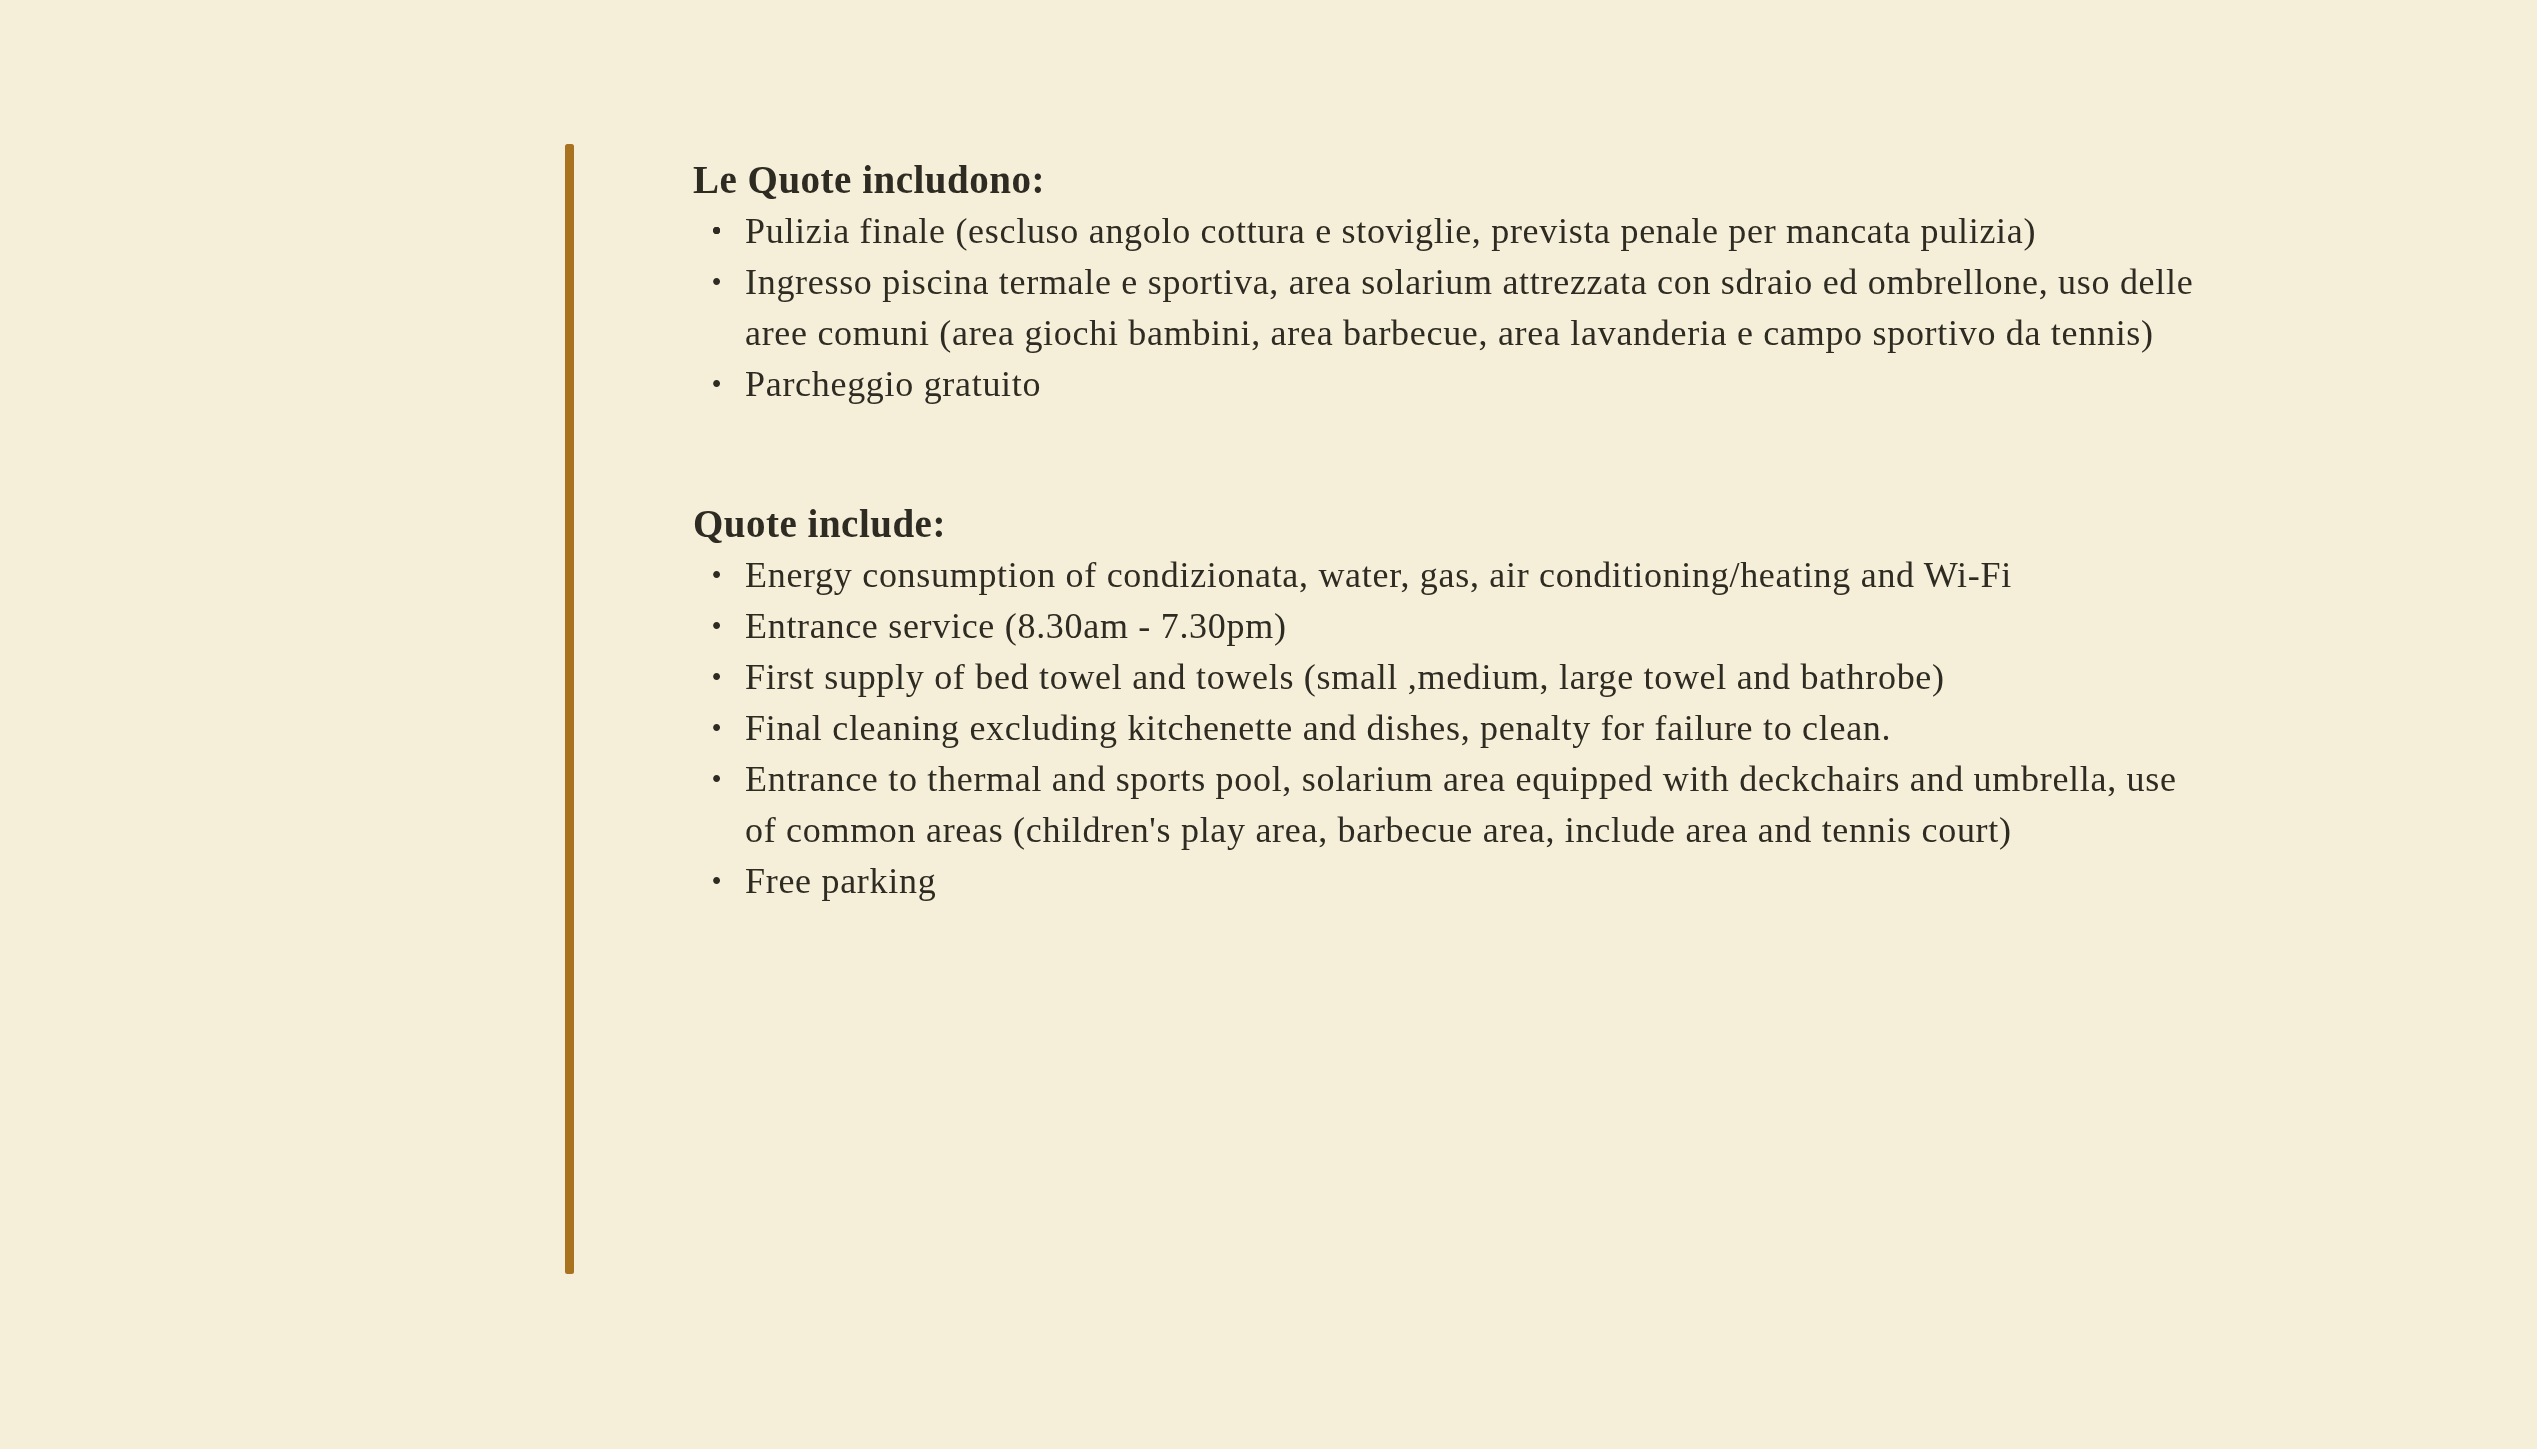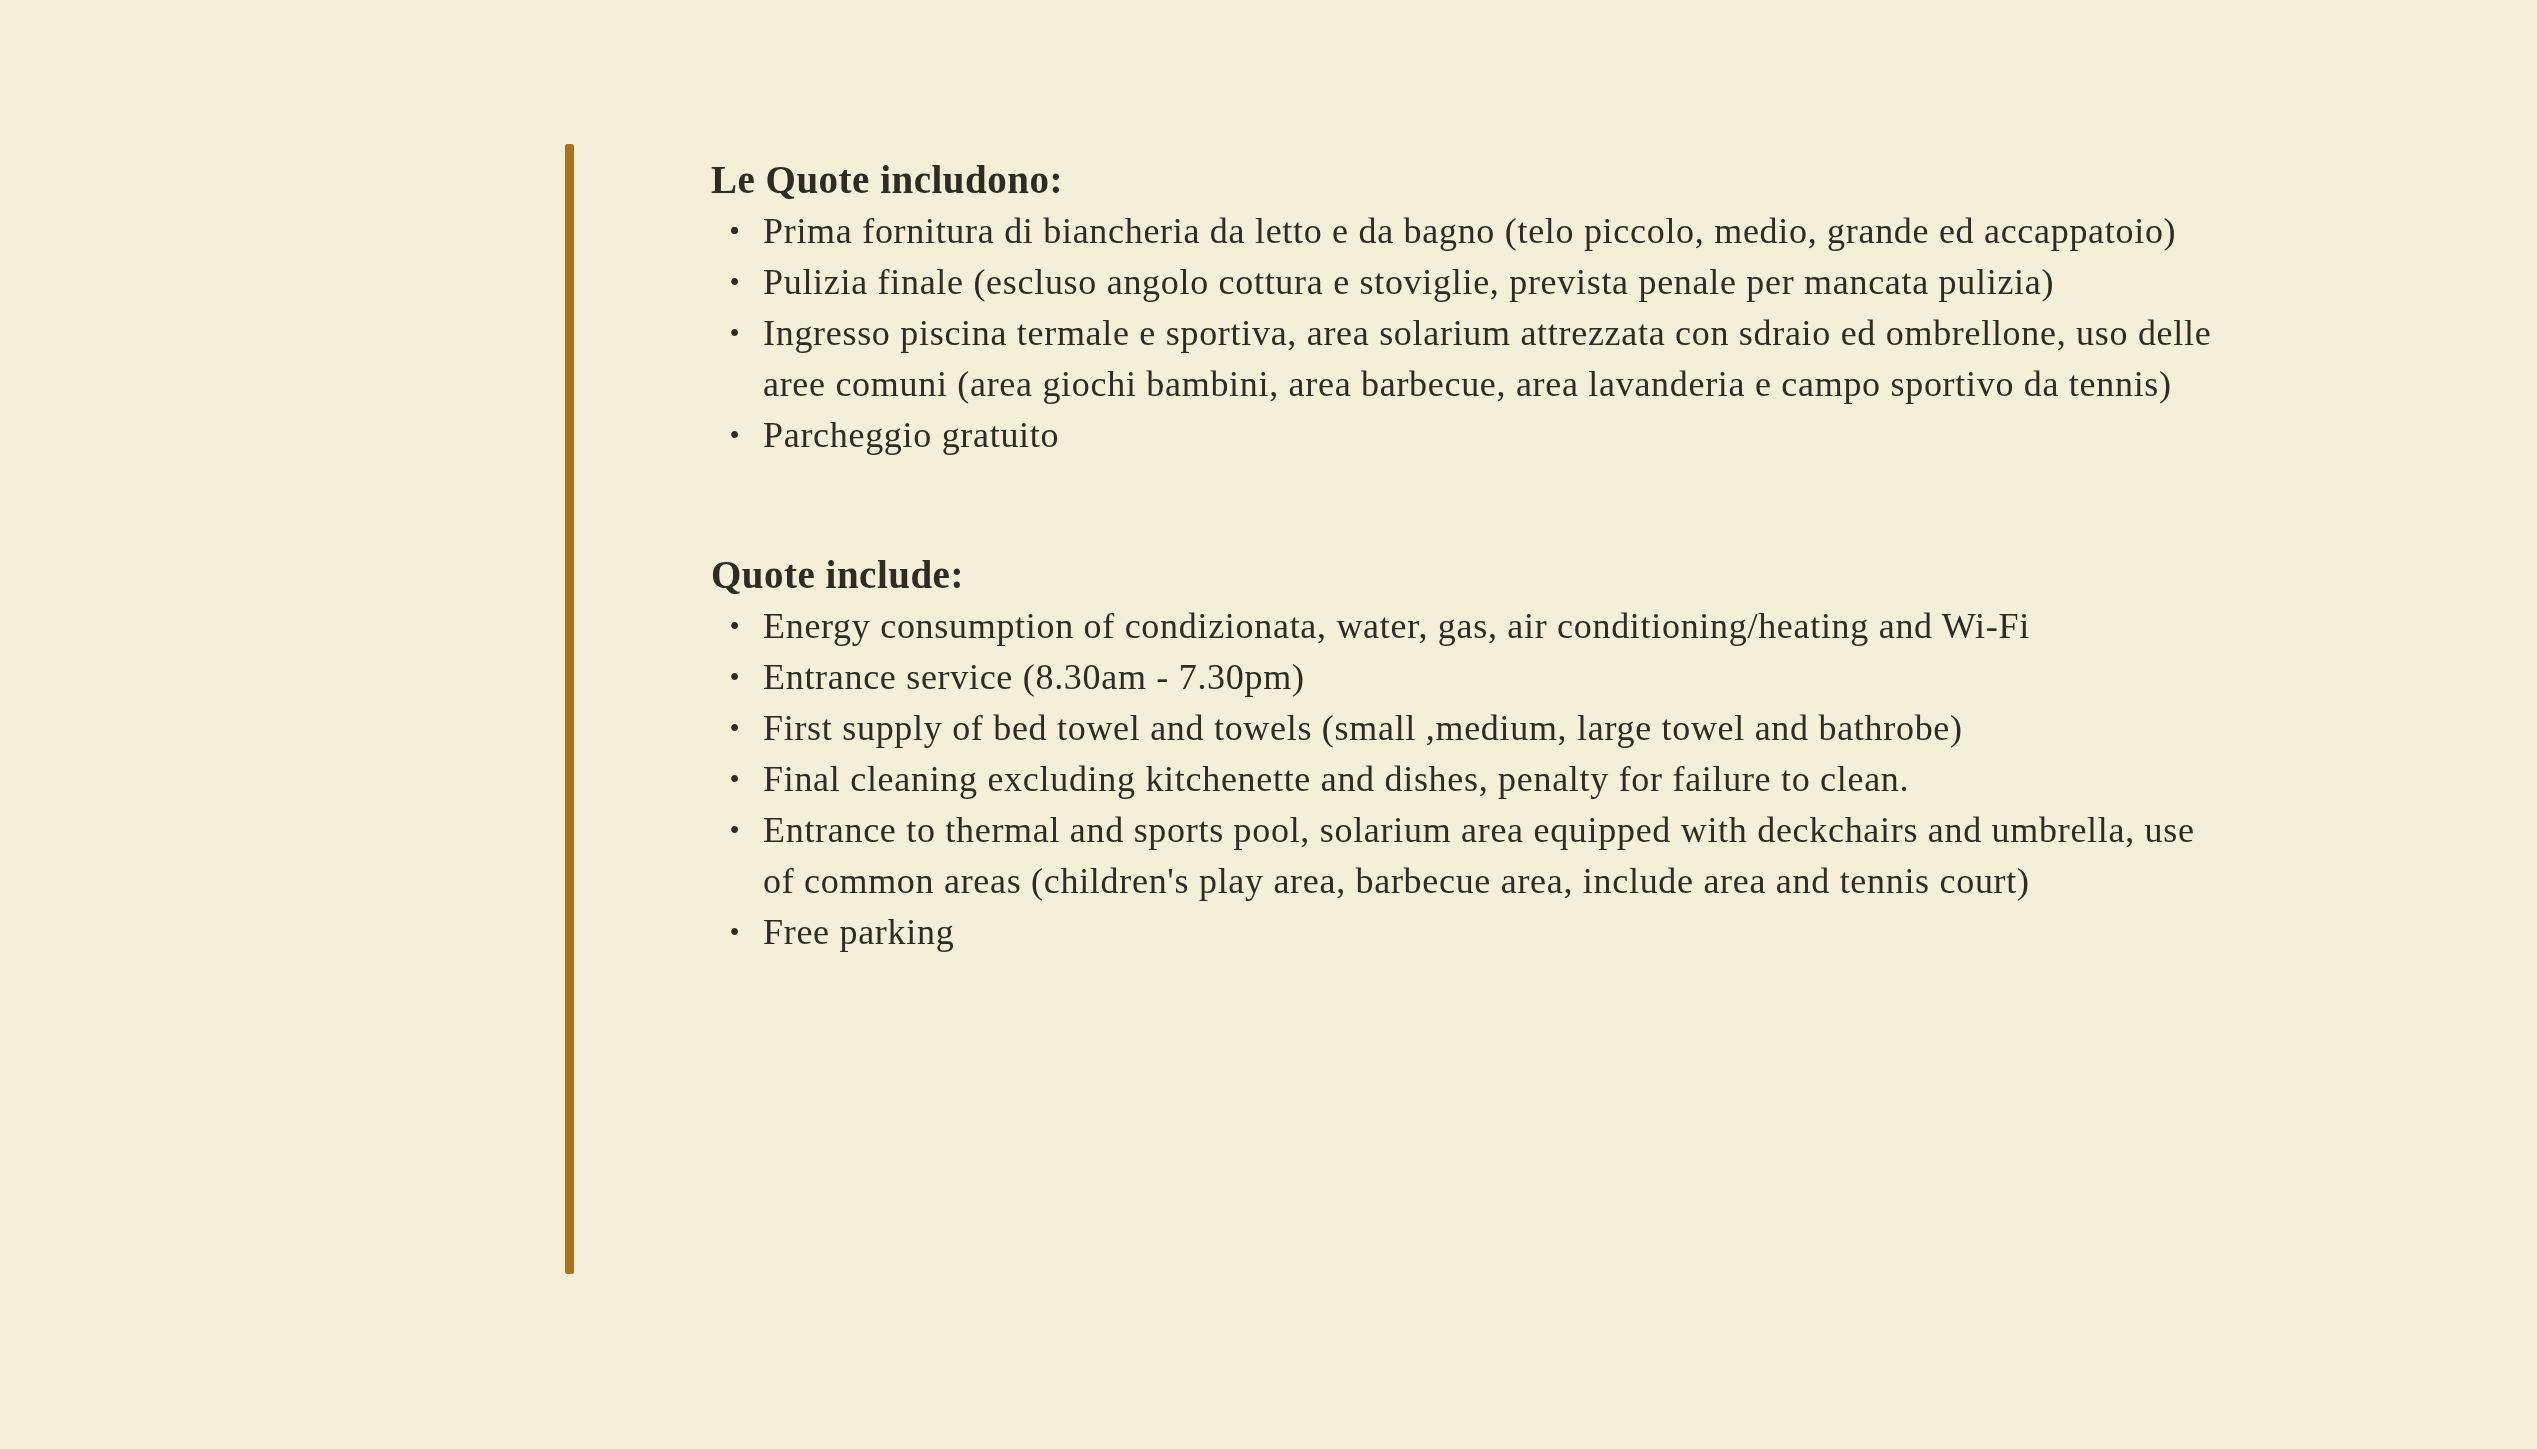--- a/index.html
+++ b/index.html
@@ -22,21 +22,21 @@
   .accent-bar {
     position: absolute;
     left: 565px;
     top: 144px;
     width: 8.5px;
     height: 1130px;
     border-radius: 2.5px;
   }
   .content {
     position: absolute;
-    left: 711px;
+    left: 693px;
     top: 154px;
     width: 1523px;
   }
   .section-title {
     font-size: 39px;
     font-weight: 700;
     line-height: 52px;
     margin: 0;
     letter-spacing: 0.5px;
   }
@@ -76,21 +76,20 @@
       <h2 class="section-title">Le Quote includono:</h2>
       <ul class="item-list">
         <li>
           <span class="bullet">•</span>
         </li>
         <li>
           <span class="bullet">•</span>
         </li>
         <li>
           <span class="bullet">•</span>
-          <span class="item-text">Prima fornitura di biancheria da letto e da bagno (telo piccolo, medio, grande ed accappatoio)</span>
         </li>
         <li>
           <span class="bullet">•</span>
           <span class="item-text">Pulizia finale (escluso angolo cottura e stoviglie, prevista penale per mancata pulizia)</span>
         </li>
         <li>
           <span class="bullet">•</span>
           <span class="item-text">Ingresso piscina termale e sportiva, area solarium attrezzata con sdraio ed ombrellone, uso delle aree comuni (area giochi bambini, area barbecue, area lavanderia e campo sportivo da tennis)</span>
         </li>
         <li>

